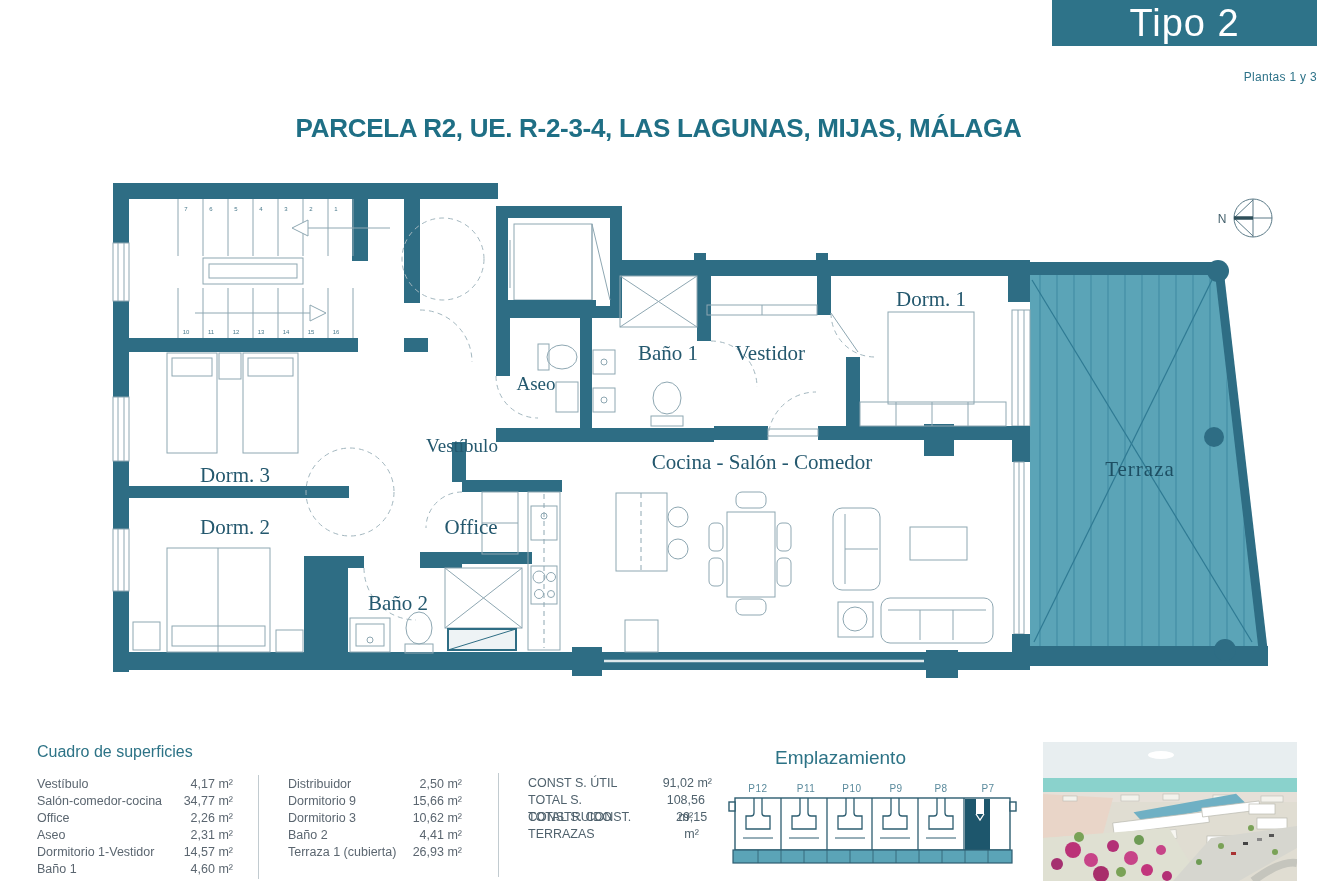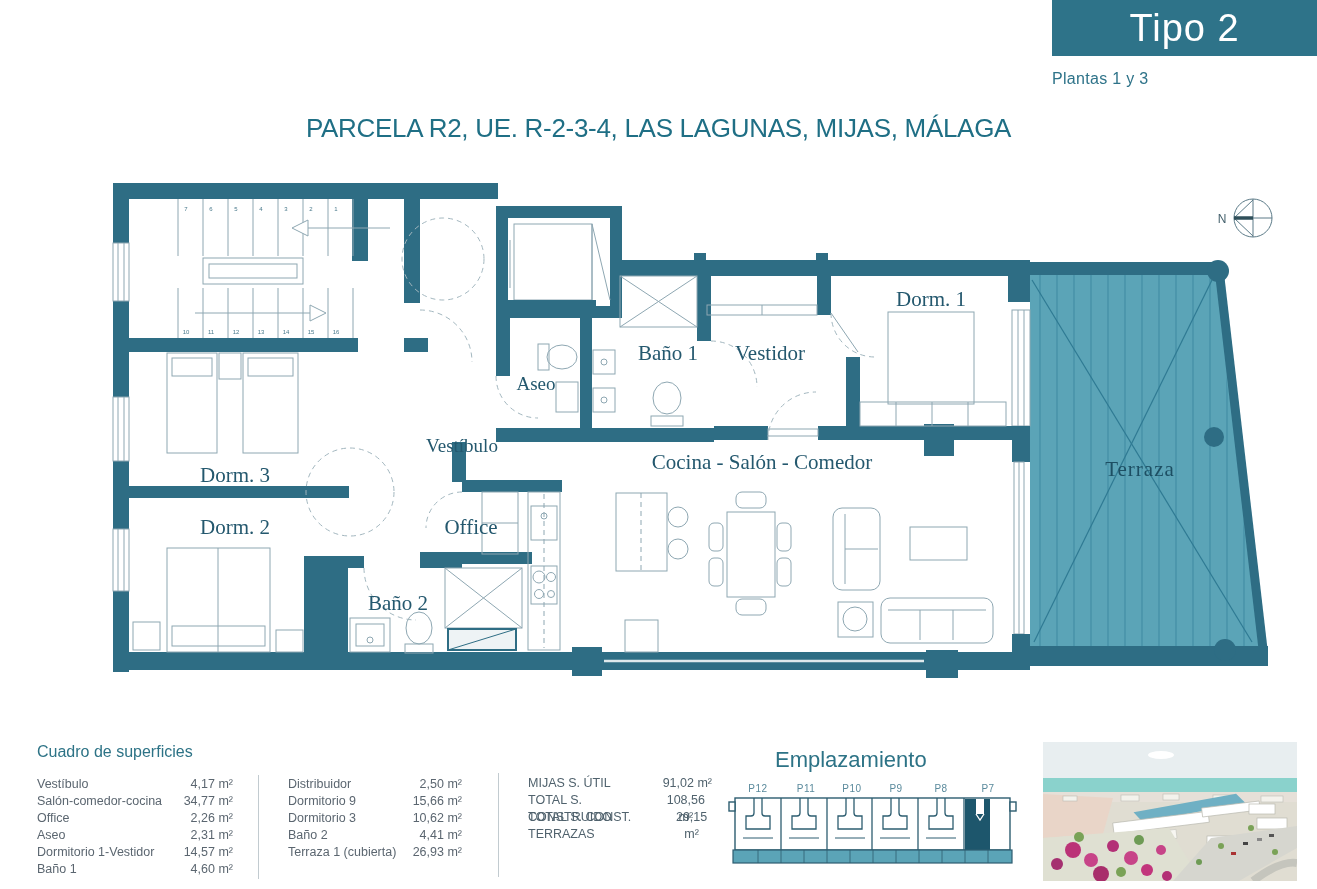--- a/index.html
+++ b/index.html
@@ -1,25 +1,25 @@
 <!DOCTYPE html>
 <html><head>
 <meta charset="utf-8">
 <style>
   html,body{margin:0;padding:0;background:#fff;}
   .page{position:relative;width:1317px;height:889px;background:#ffffff;overflow:hidden;
         font-family:"Liberation Sans",sans-serif;}
   
-  .type-box{position:absolute;left:1052px;top:0;width:265px;height:56px;background:#2e7389;
+  .type-box{position:absolute;left:1052px;top:0;width:265px;height:46px;background:#2e7389;
             display:flex;align-items:center;justify-content:center;}
   .type-box span{color:#fff;font-size:38px;font-weight:400;letter-spacing:1px;}
-  .floors{position:absolute;left:1052px;top:70px;width:265px;text-align:left;
-          color:#2e7389;font-size:16px;letter-spacing:.3px;}
+  .floors{position:absolute;left:1052px;top:70px;width:265px;text-align:right;
+          color:#2e7389;font-size:12px;letter-spacing:.3px;}
   .main-title{position:absolute;left:0;right:0;top:113px;text-align:center;color:#1f6f85;
-              font-size:26px;letter-spacing:-0.3px;font-weight:400;}
+              font-size:26px;letter-spacing:-0.3px;font-weight:700;}
   
   .plan{position:absolute;left:0;top:160px;}
   .wall{fill:#2e6d84;}
   .thin{stroke:#8ea7b2;stroke-width:1;fill:none;}
   .thinf{stroke:#8ea7b2;stroke-width:1;fill:#ffffff;}
   .dash{stroke:#a3b7bf;stroke-width:1;fill:none;stroke-dasharray:5 4;}
   .kdash{stroke:#8ea7b2;stroke-width:1;fill:none;stroke-dasharray:5 4;}
   .roomlabel{font-family:"Liberation Serif",serif;fill:#24586e;font-size:21px;text-anchor:middle;}
   .roomlabel.small{font-size:19px;}
   .terrlabel{font-family:"Liberation Serif",serif;fill:#1d4f63;font-size:21px;letter-spacing:1px;text-anchor:middle;}
@@ -27,21 +27,21 @@
   .stairnum{font-size:6px;fill:#4a7a8c;text-anchor:middle;font-family:"Liberation Sans",sans-serif;}
   .compassline{stroke:#5c7b88;stroke-width:1;fill:none;}
   
   .surf-heading{position:absolute;left:37px;top:743px;color:#2d7386;font-size:16px;font-weight:400;}
   .surf-col{position:absolute;font-size:12.5px;color:#5b6670;}
   .surf-row{display:flex;height:17px;line-height:17px;}
   .surf-row .v{margin-left:auto;text-align:center;}
   .vdiv{position:absolute;width:1px;background:#c2cbd0;}
   .totals{position:absolute;left:528px;top:775px;width:184px;font-size:12.5px;color:#50626d;}
   .totals .surf-row{height:17px;}
-  .empl-title{position:absolute;left:775px;top:747px;color:#2d7386;font-size:22px;}
+  .empl-title{position:absolute;left:775px;top:747px;color:#2d7386;font-size:19px;}
   .empl-svg{position:absolute;left:720px;top:745px;}
   .plabel{font-size:10px;fill:#5a8a9c;text-anchor:middle;letter-spacing:.5px;}
   .unit{fill:#fff;stroke:#2d5d70;stroke-width:1.4;}
   .photo{position:absolute;left:1043px;top:742px;}
 </style>
 </head>
 <body>
 
 <div class="page">
 
@@ -389,21 +389,21 @@
     <div class="surf-row">
         <span>Terraza 1 (cubierta)</span>
         <span class="v">26,93 m²</span>
       </div>
   </div>
 
   <div class="vdiv" style="left:498px;top:773px;height:104px;"></div>
 
   <div class="totals">
     <div class="surf-row">
-        <span>MIJAS S. ÚTIL</span>
+        <span>CONST S. ÚTIL</span>
         <span class="v">91,02 m²</span>
       </div>
     <div class="surf-row">
         <span>TOTAL S. CONSTRUIDO</span>
         <span class="v">108,56 m²</span>
       </div>
     <div class="surf-row">
         <span>TOTAL S. CONST. TERRAZAS</span>
         <span class="v">29,15 m²</span>
       </div>

